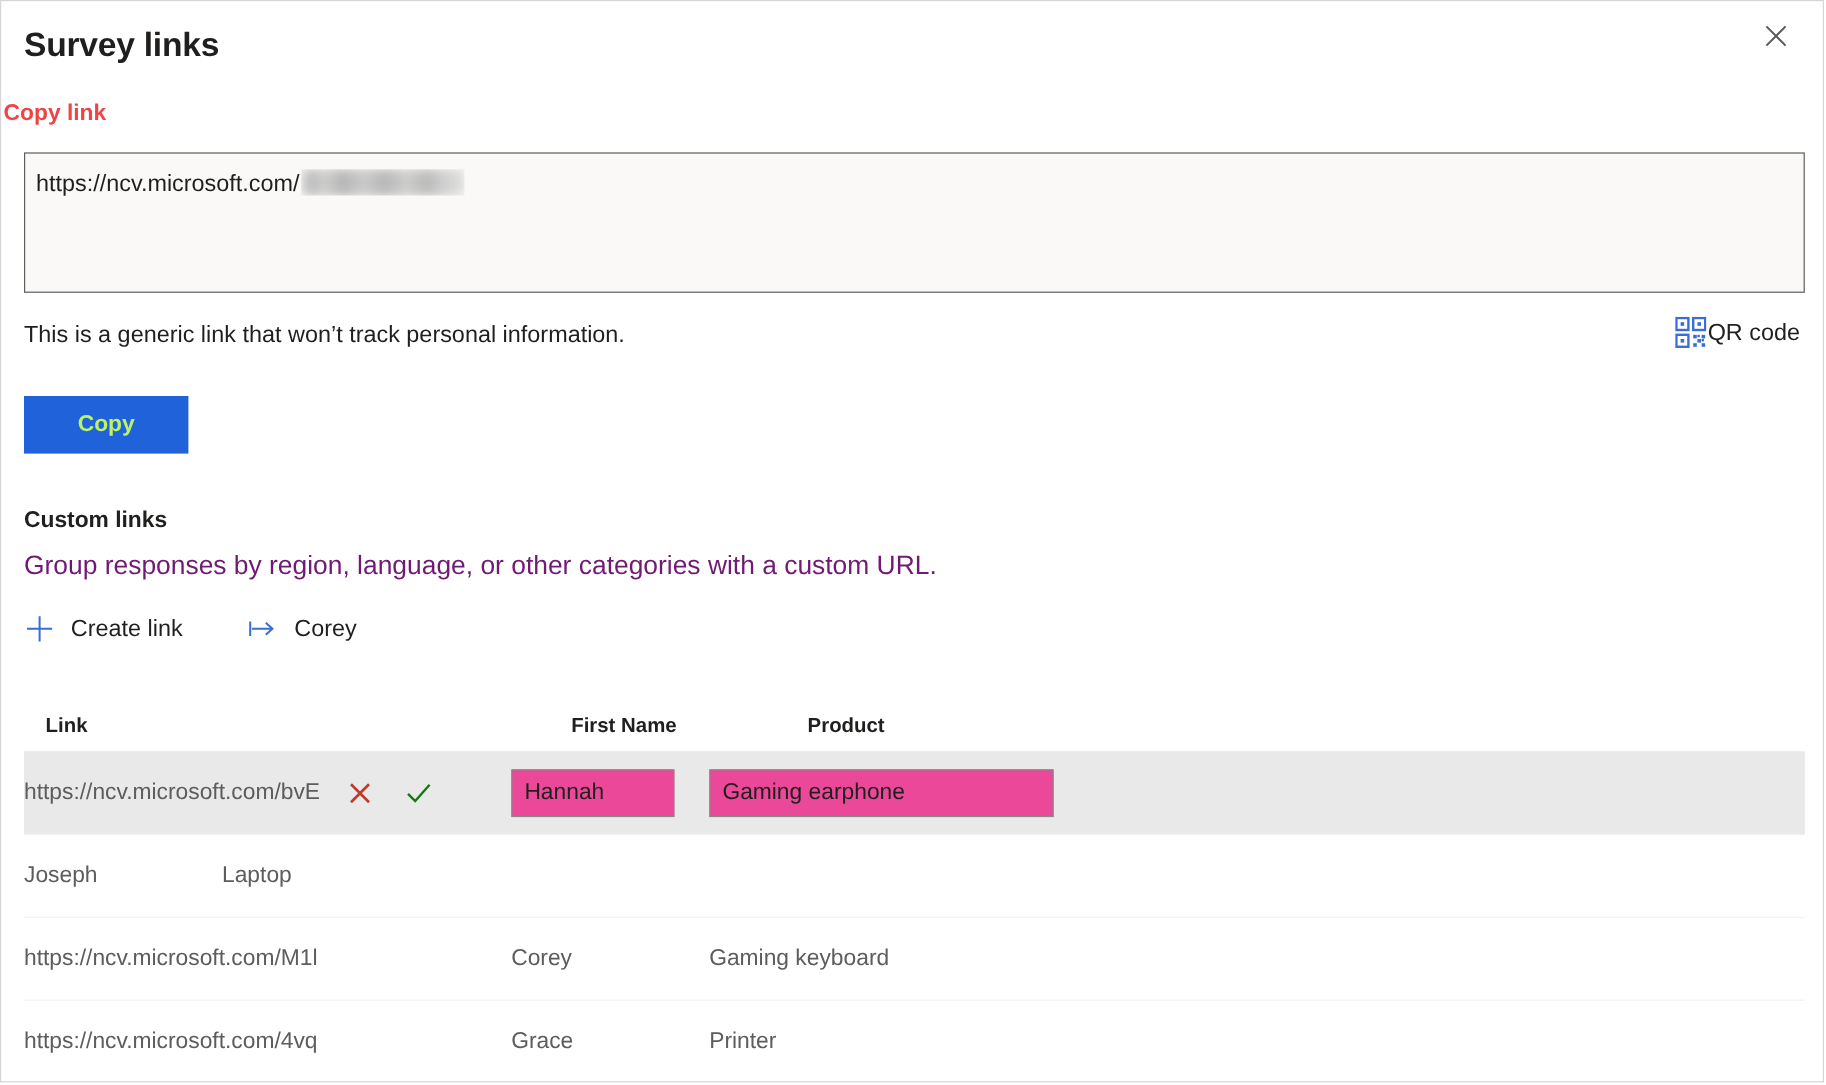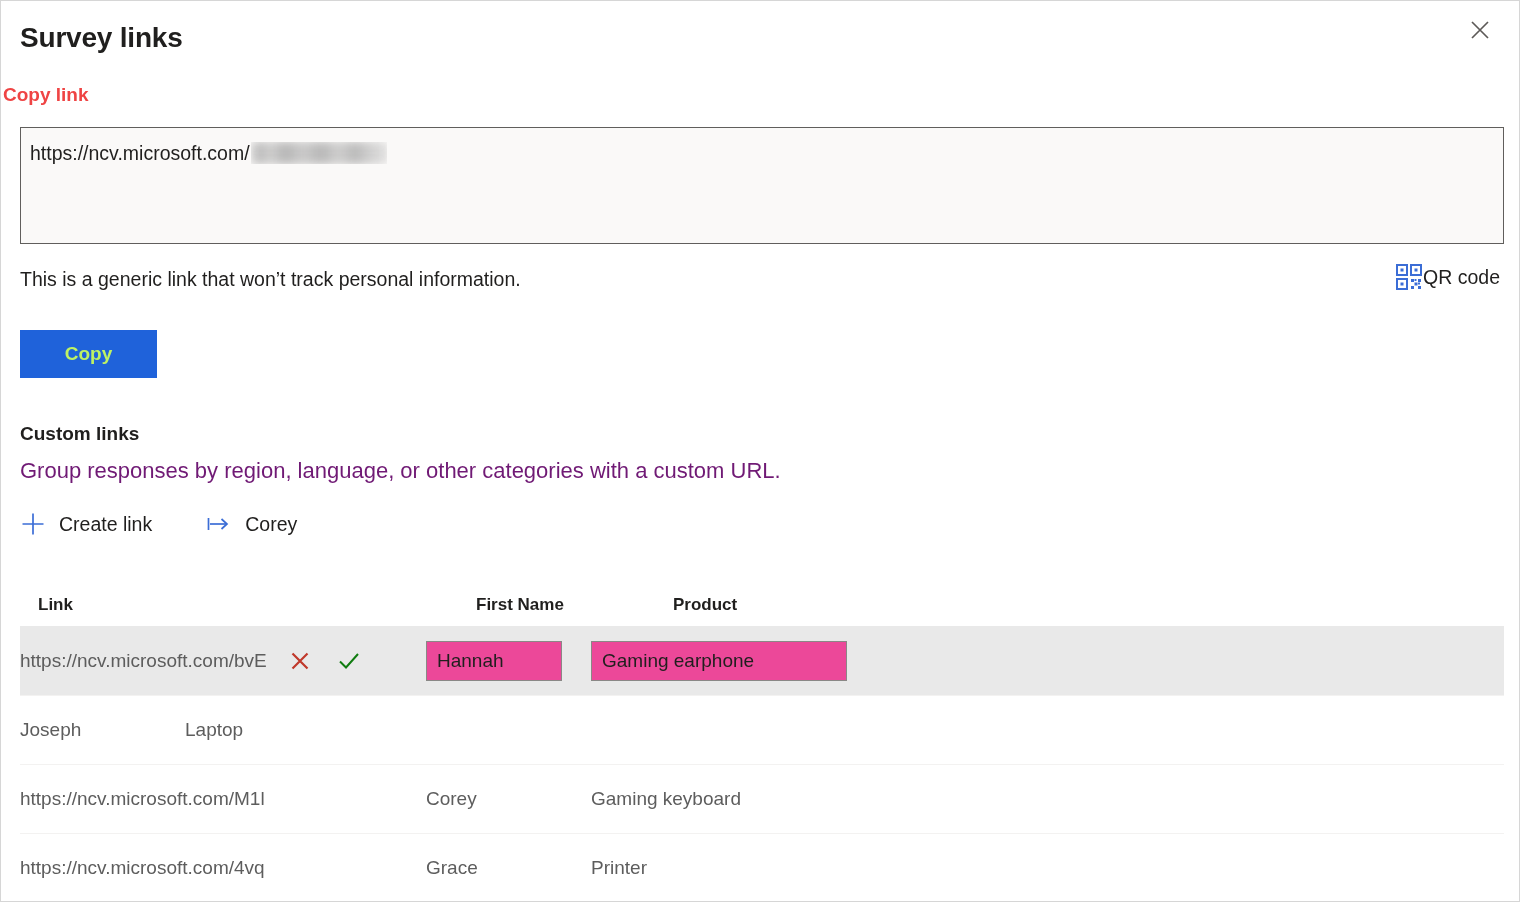--- a/index.html
+++ b/index.html
@@ -295,21 +295,21 @@
     background: #ec4899;
     font-family: "Liberation Sans", sans-serif;
     font-size: 19px;
     color: #201f1e;
     padding: 0 10px;
     box-sizing: border-box;
     outline: none;
     border-radius: 0;
   }
   .input-name { width: 136px; }
-  .input-prod { width: 256px; }
+  .input-prod { width: 287px; }
 </style>
 </head>
 <body>
 
 <div id="page">
 
   <div class="panel-title">Survey links</div>
 
   <button class="close-btn" aria-label="Close">
     <svg width="24" height="24" viewBox="0 0 24 24">

